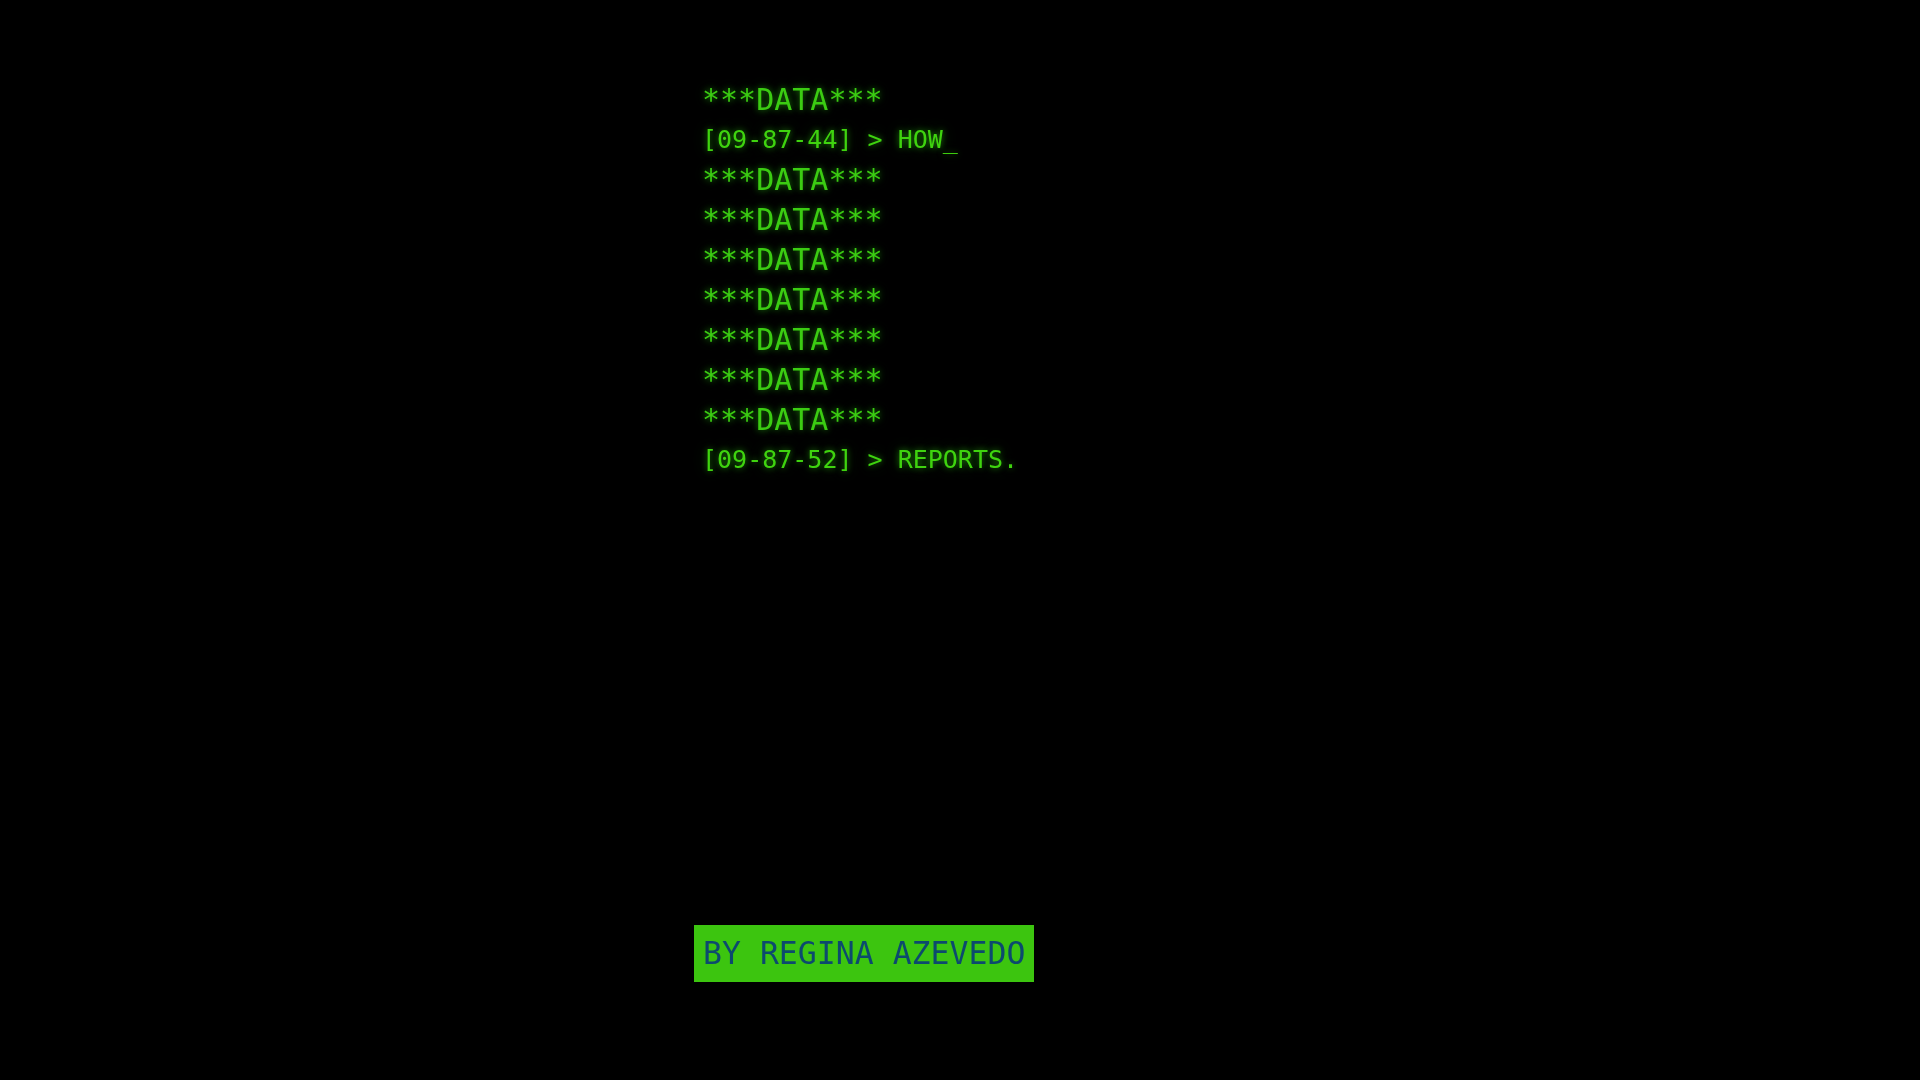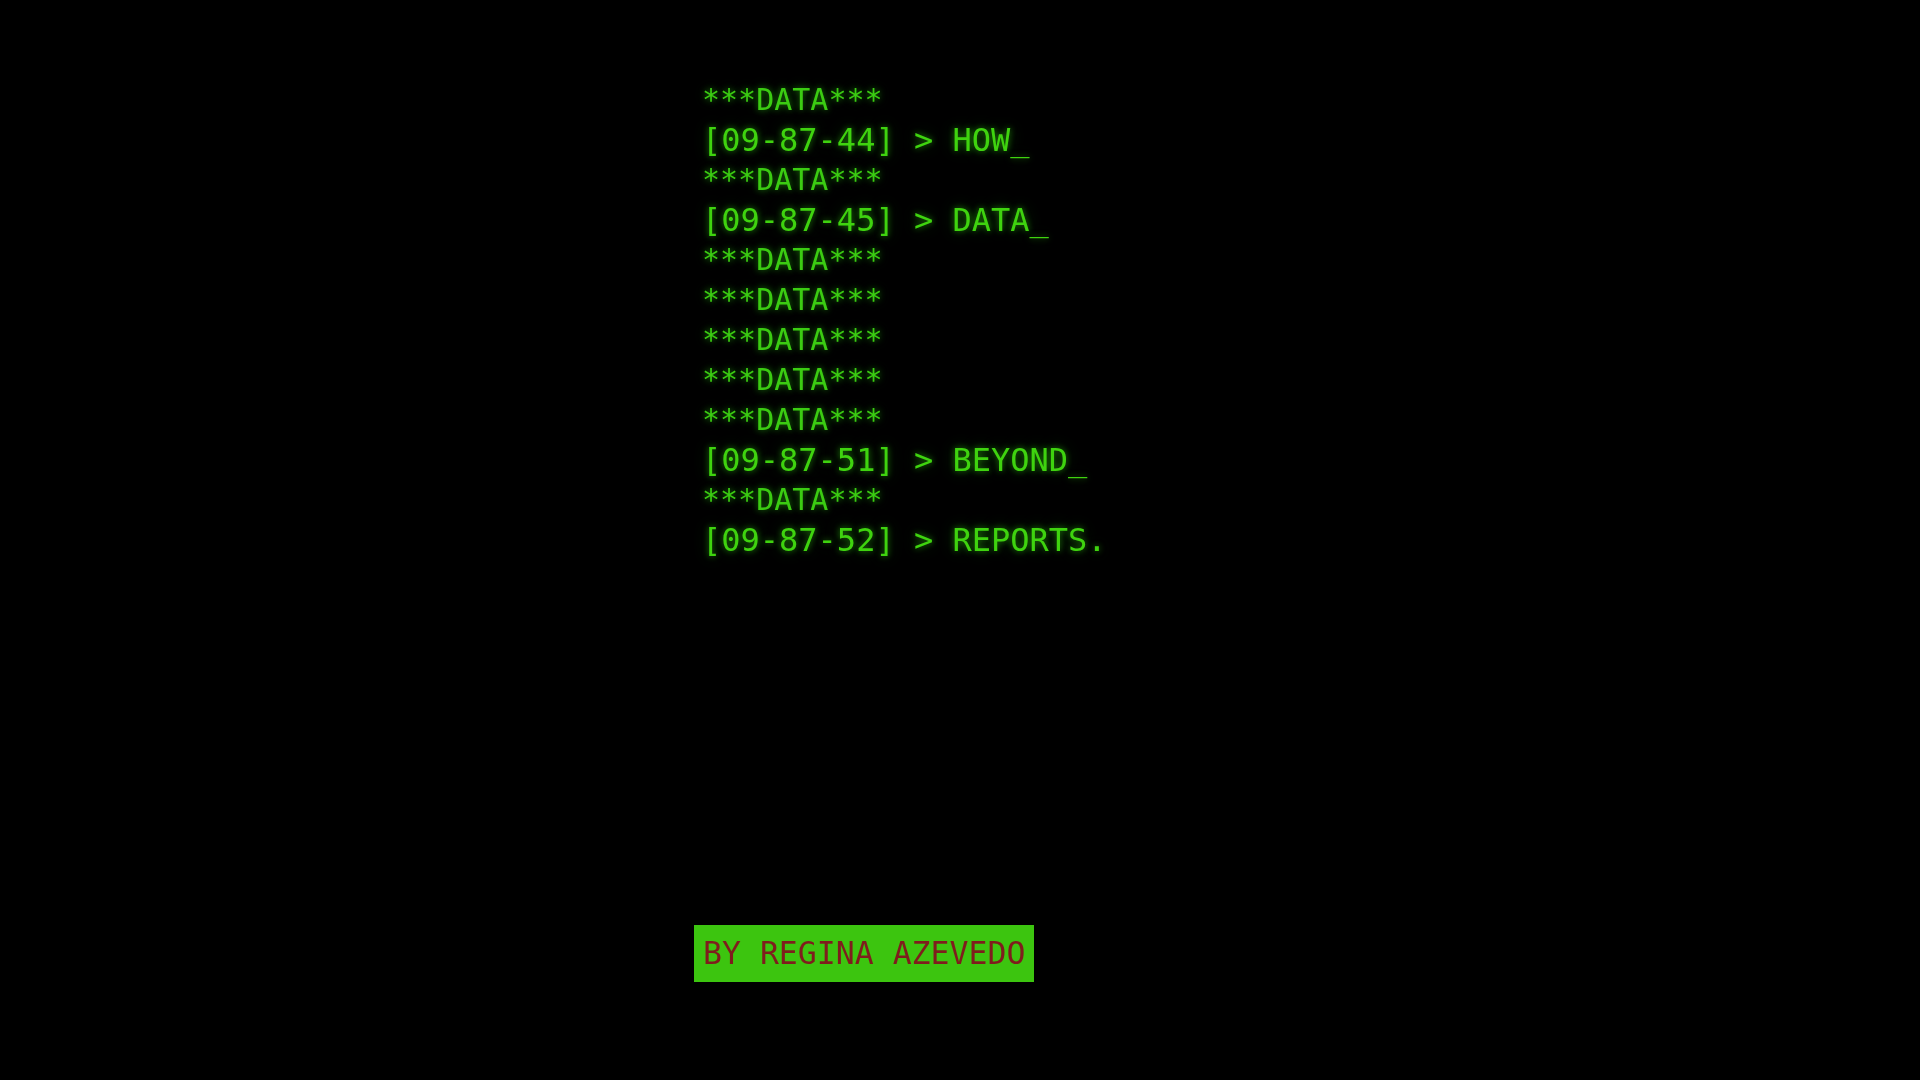--- a/index.html
+++ b/index.html
@@ -41,67 +41,65 @@
   
   .line.sep {
     font-size: 30px;
     color: #3bcc12;
     text-shadow: 0 0 6px rgba(50, 200, 20, 0.55),
                  0 0 14px rgba(40, 170, 15, 0.30);
   }
 
   
   .line.msg {
-    font-size: 32px;
+    font-size: 25px;
     color: #3fd30f;
     text-shadow: 0 0 6px rgba(55, 210, 20, 0.60),
                  0 0 16px rgba(40, 175, 15, 0.33);
   }
 
   #credit-wrap {
     position: absolute;
     left: 694px;
     top: 925px;
   }
 
   #credit-bar {
     display: inline-block;
     background: #3cc50f;
-    color: #7f1d1d;
+    color: #0c4a6e;
     font-size: 31.5px;
     line-height: 57px;
     height: 57px;
     padding: 0 9px;
     white-space: pre;
     letter-spacing: 0;
   }
 </style>
 </head>
 <body>
 
 <div id="screen">
 
   <div id="terminal">
 
     <div class="line sep">***DATA***</div>
     <div class="line msg">[09-87-44] &gt; HOW_</div>
 
     <div class="line sep">***DATA***</div>
-    <div class="line msg">[09-87-45] &gt; DATA_</div>
 
     <div class="line sep">***DATA***</div>
 
     <div class="line sep">***DATA***</div>
 
     <div class="line sep">***DATA***</div>
 
     <div class="line sep">***DATA***</div>
 
     <div class="line sep">***DATA***</div>
-    <div class="line msg">[09-87-51] &gt; BEYOND_</div>
 
     <div class="line sep">***DATA***</div>
     <div class="line msg">[09-87-52] &gt; REPORTS.</div>
 
   </div>
 
   <div id="credit-wrap">
     <span id="credit-bar">BY REGINA AZEVEDO</span>
   </div>
 

